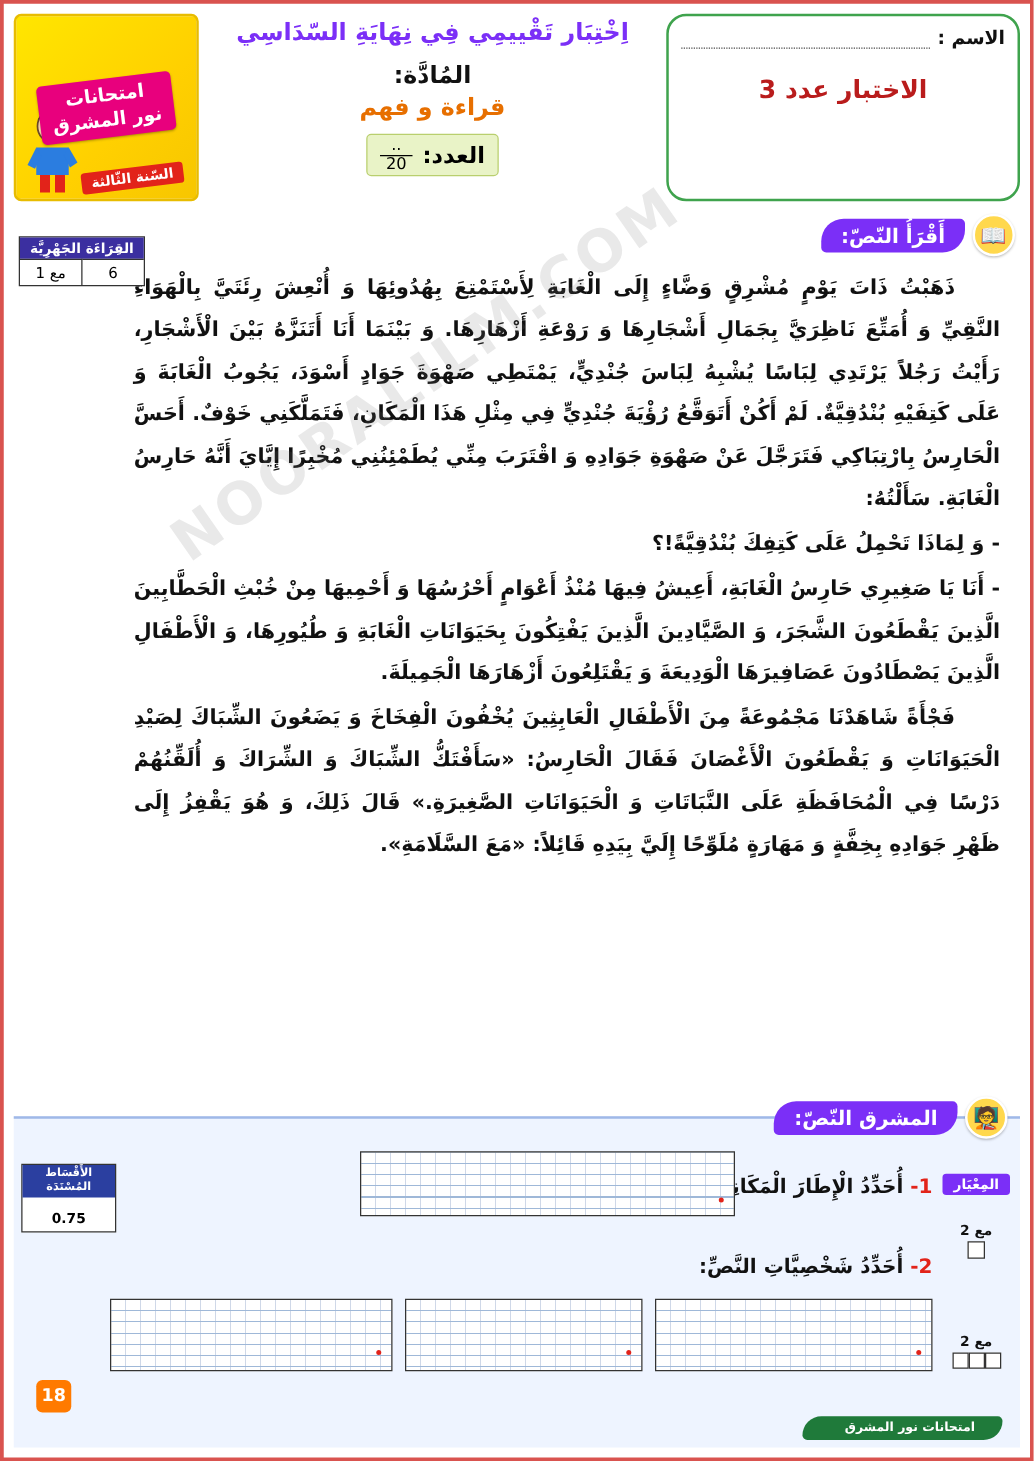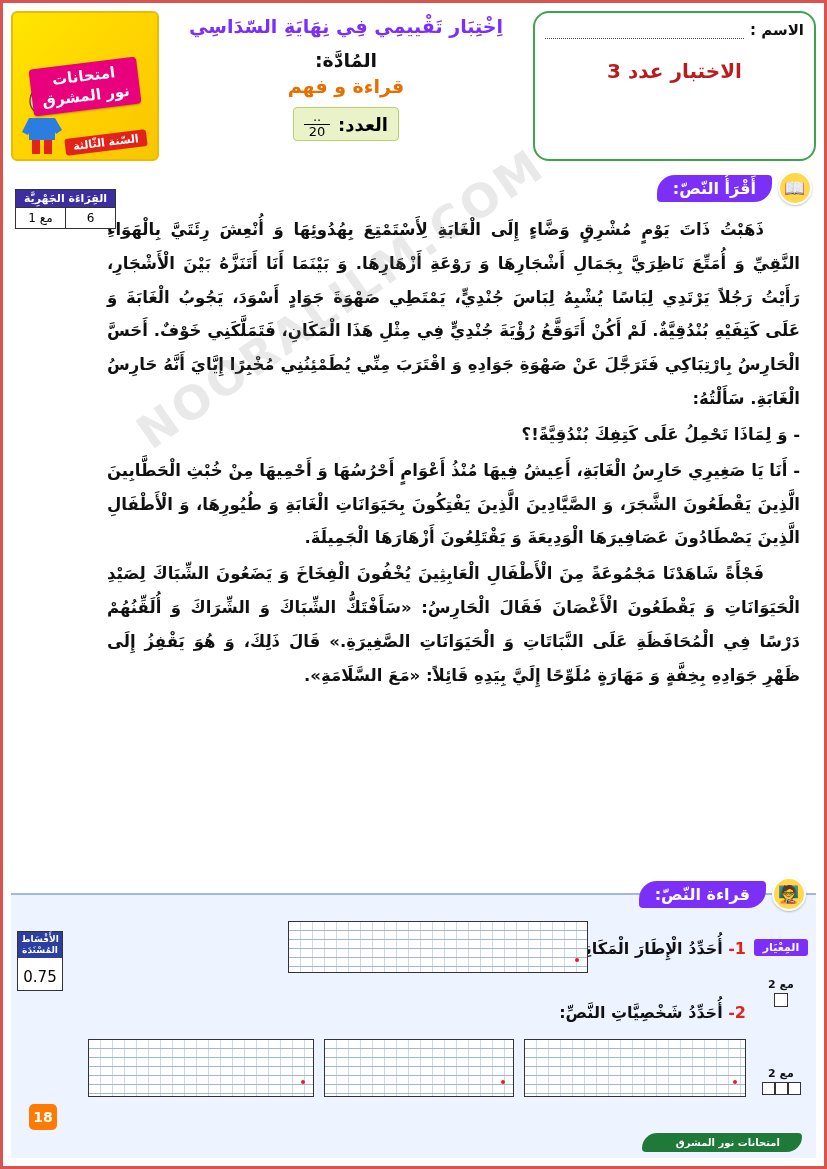--- a/index.html
+++ b/index.html
@@ -139,25 +139,25 @@
     background:#7b2ff7; color:#fff; font-size:11px; font-weight:bold;
     padding:2px 0; border-radius:3px;
   }
   .crit-cell {
     margin-top:6px; font-size:11px; font-weight:bold; color:#111;
   }
   .crit-cell .sq { width:14px; height:14px; border:1px solid #333; margin:2px auto 0; background:#fff; }
   .crit-cell .sq3 { display:flex; justify-content:center; margin-top:2px; }
   .crit-cell .sq3 i { width:13px; height:13px; border:1px solid #333; background:#fff; display:block; }
   .mark-box {
-    position:absolute; left:6px; top:36px; width:46px;
+    position:absolute; left:6px; top:36px; width:76px;
     border:1px solid #333; background:#fff; text-align:center; font-size:11px;
   }
   .mark-title { background:#2b3fa0; color:#fff; font-weight:bold; font-size:9px; padding:2px 1px; line-height:1.2; }
-  .mark-val { padding:10px 0 4px; font-size:15px; font-weight:normal; }
+  .mark-val { padding:10px 0 4px; font-size:11px; font-weight:bold; }
   .q-item { position:absolute; font-size:16px; font-weight:bold; color:#111; }
   .q-num { color:#e2231a; }
   .ruled {
     position:absolute; background:#fff; border:1.5px solid #333;
     background-image:
       repeating-linear-gradient(to bottom, transparent 0 8px, #9fb8d8 8px 9px),
       repeating-linear-gradient(to right, transparent 0 11px, #cfd8e8 11px 12px);
   }
   .ruled .dot { position:absolute; width:4px; height:4px; border-radius:50%; background:#e2231a; }
   
@@ -247,21 +247,21 @@
       <p>- وَ لِمَاذَا تَحْمِلُ عَلَى كَتِفِكَ بُنْدُقِيَّةً!؟</p>
       <p>- أَنَا يَا صَغِيرِي حَارِسُ الْغَابَةِ، أَعِيشُ فِيهَا مُنْذُ أَعْوَامٍ أَحْرُسُهَا وَ أَحْمِيهَا مِنْ خُبْثِ الْحَطَّابِينَ الَّذِينَ يَقْطَعُونَ الشَّجَرَ، وَ الصَّيَّادِينَ الَّذِينَ يَفْتِكُونَ بِحَيَوَانَاتِ الْغَابَةِ وَ طُيُورِهَا، وَ الْأَطْفَالِ الَّذِينَ يَصْطَادُونَ عَصَافِيرَهَا الْوَدِيعَةَ وَ يَقْتَلِعُونَ أَزْهَارَهَا الْجَمِيلَةَ.</p>
       <p class="indent">فَجْأَةً شَاهَدْنَا مَجْمُوعَةً مِنَ الْأَطْفَالِ الْعَابِثِينَ يُخْفُونَ الْفِخَاخَ وَ يَضَعُونَ الشِّبَاكَ لِصَيْدِ الْحَيَوَانَاتِ وَ يَقْطَعُونَ الْأَغْصَانَ فَقَالَ الْحَارِسُ: «سَأَفْتَكُّ الشِّبَاكَ وَ الشِّرَاكَ وَ أُلَقِّنُهُمْ دَرْسًا فِي الْمُحَافَظَةِ عَلَى النَّبَاتَاتِ وَ الْحَيَوَانَاتِ الصَّغِيرَةِ.» قَالَ ذَلِكَ، وَ هُوَ يَقْفِزُ إِلَى ظَهْرِ جَوَادِهِ بِخِفَّةٍ وَ مَهَارَةٍ مُلَوِّحًا إِلَيَّ بِيَدِهِ قَائِلاً: «مَعَ السَّلَامَةِ».</p>
     </div>
   </div>
 
   <div class="qsection">
 
     <div class="sec-wrap" style="top:-18px; right:10px;">
       <div class="sec-icon">🧑‍🏫</div>
-      <div class="sec-pill">قراءة النّصّ:</div>
+      <div class="sec-pill">المشرق النّصّ:</div>
     </div>
 
     <div class="crit-box">
       <div class="crit-title">المِعْيَار</div>
       <div class="crit-cell" style="margin-top:22px;">
         <span>مع 2</span>
         <div class="sq"></div>
       </div>
       <div class="crit-cell" style="margin-top:60px;">
         <span>مع 2</span>

